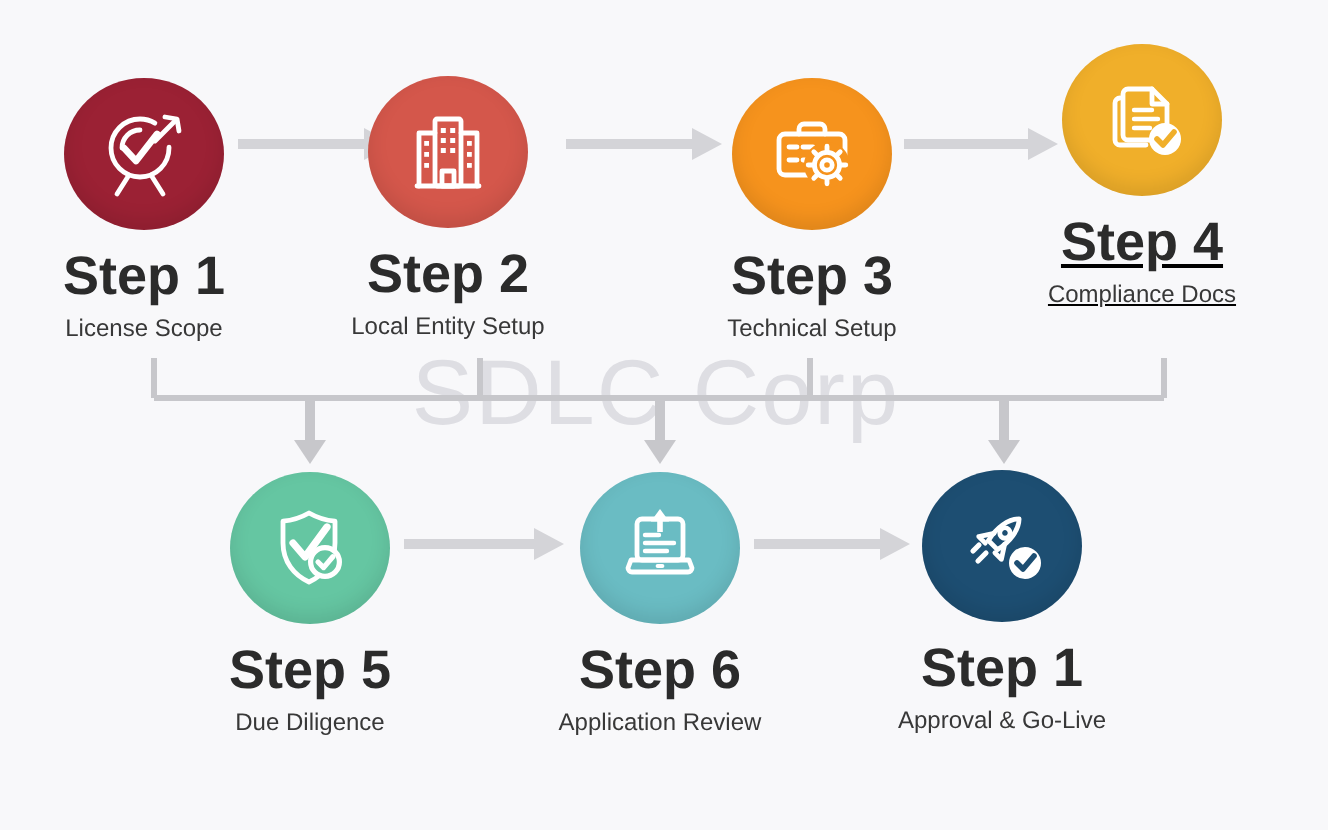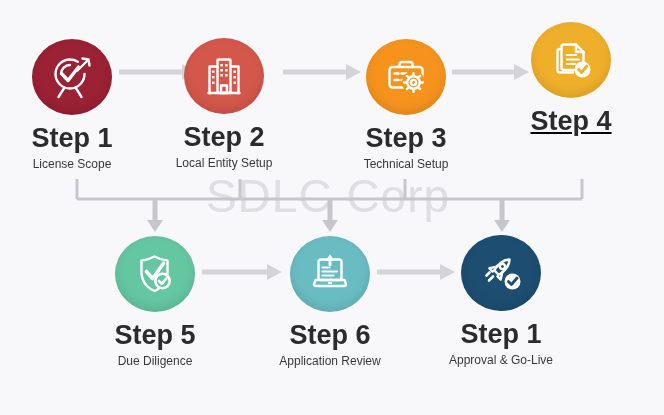--- a/index.html
+++ b/index.html
@@ -140,20 +140,21 @@
       <svg class="ic" width="48" height="48" viewBox="0 0 48 48">
         <path d="M13 13 A2.5 2.5 0 0 0 10.5 15.5 V34 A2.5 2.5 0 0 0 13 36.5 H26"></path>
         <path d="M17 8.5 H29 L36.5 16 V31.5 A2.5 2.5 0 0 1 34 34 H17 A2.5 2.5 0 0 1 14.5 31.5 V11 A2.5 2.5 0 0 1 17 8.5 Z"></path>
         <path d="M29 8.5 V16 H36.5"></path>
         <path d="M20 19 h9 M20 23.5 h12 M20 28 h8" stroke-width="2.2"></path>
         <circle cx="35.5" cy="33.5" r="8" fill="#fff" stroke="none"></circle>
         <path d="M31.5 33.5 l3 3 l5.5 -6.5" stroke="currentColor" stroke-width="2.8"></path>
       </svg>
     </div>
     <div class="title">Step 4</div>
+    <div class="subtitle">Compliance Docs</div>
   </div>
 
   <div class="step" style="left:67px;top:236px;">
     <div class="circle" style="background: rgb(101, 198, 162); color: rgb(101, 198, 162);">
       <svg class="ic" width="48" height="48" viewBox="0 0 48 48">
         <path d="M23.5 6.5 C27.5 8.8 32 10.2 36.5 10.6 V21.5 C36.5 30.8 31 37.6 23.5 41 C16 37.6 10.5 30.8 10.5 21.5 V10.6 C15 10.2 19.5 8.8 23.5 6.5 Z"></path>
         <path d="M15.5 21.5 L21.5 28.5 L32.5 13.5" stroke-width="3.6"></path>
         <circle cx="31.5" cy="31" r="7.2" fill="currentColor" stroke="#fff" stroke-width="2.6"></circle>
         <path d="M28 31 l2.8 2.8 l4.6 -5.4" stroke-width="2.6"></path>
       </svg>

